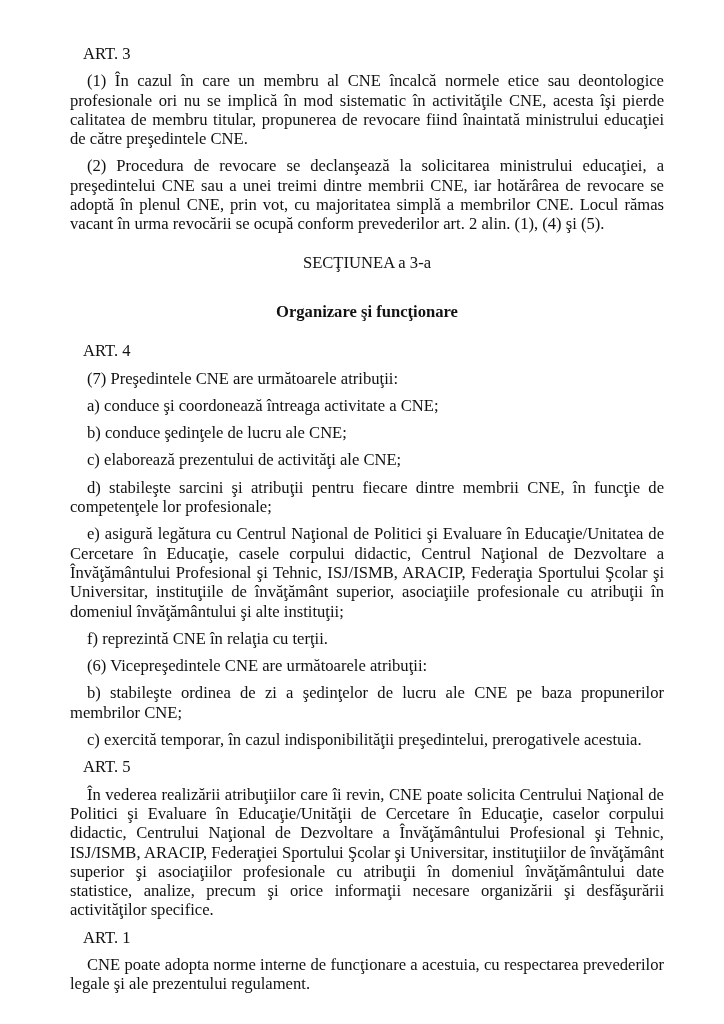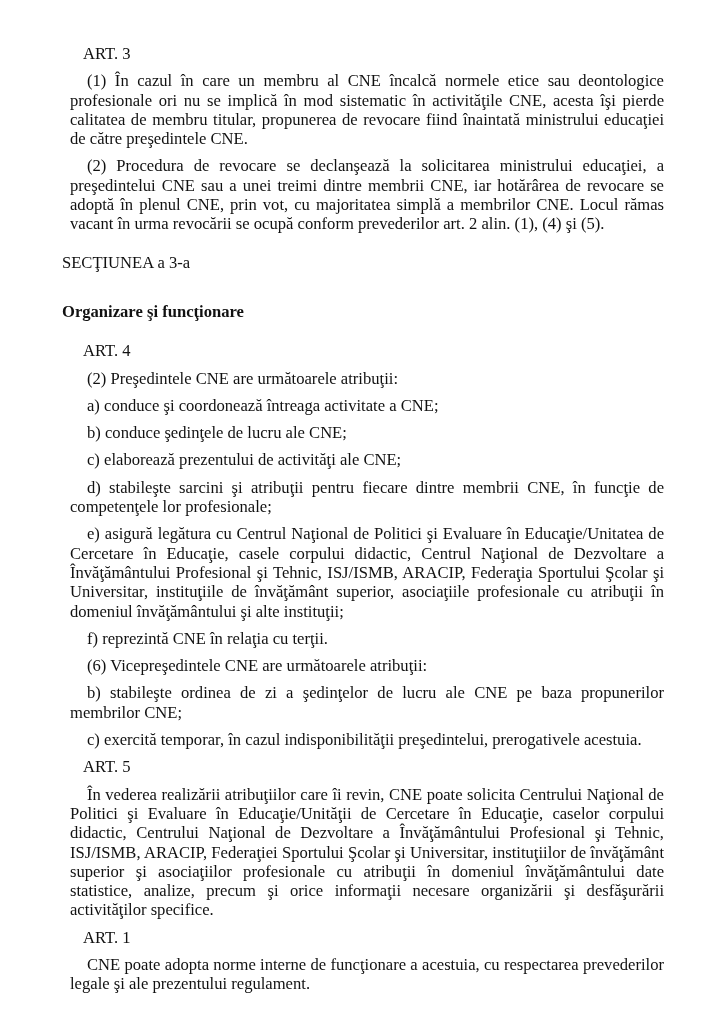--- a/index.html
+++ b/index.html
@@ -19,20 +19,21 @@
     font-size: 16.6px;
     line-height: 19.3px;
   }
   .p {
     margin: 8px;
     text-indent: 17px;
     text-align: justify;
   }
   .art { margin: 4px; text-indent: 17px; }
   .section {
+    text-align: center;
     margin: 19px 0 0 0;
   }
   .section-title { font-weight: bold; margin-bottom: 20px; margin-top: 30px; }
 </style>
 </head>
 <body>
 
 <div class="page">
 
   <div>
@@ -41,21 +42,21 @@
     <p class="p">(2) Procedura de revocare se declanşează la solicitarea ministrului educaţiei, a preşedintelui CNE sau a unei treimi dintre membrii CNE, iar hotărârea de revocare se adoptă în plenul CNE, prin vot, cu majoritatea simplă a membrilor CNE. Locul rămas vacant în urma revocării se ocupă conform prevederilor art. 2 alin. (1), (4) şi (5).</p>
   </div>
 
   <div class="section">
     <div>SECŢIUNEA a 3-a</div>
     <div class="section-title">Organizare şi funcţionare</div>
   </div>
 
   <div>
     <p class="art">ART. 4</p>
-    <p class="p">(2) Preşedintele CNE are următoarele atribuţii:</p>
+    <p class="p">(7) Preşedintele CNE are următoarele atribuţii:</p>
     <p class="p">a) conduce şi coordonează întreaga activitate a CNE;</p>
     <p class="p">b) conduce şedinţele de lucru ale CNE;</p>
     <p class="p">c) elaborează prezentului de activităţi ale CNE;</p>
     <p class="p">d) stabileşte sarcini şi atribuţii pentru fiecare dintre membrii CNE, în funcţie de competenţele lor profesionale;</p>
     <p class="p">e) asigură legătura cu Centrul Naţional de Politici şi Evaluare în Educaţie/Unitatea de Cercetare în Educaţie, casele corpului didactic, Centrul Naţional de Dezvoltare a Învăţământului Profesional şi Tehnic, ISJ/ISMB, ARACIP, Federaţia Sportului Şcolar şi Universitar, instituţiile de învăţământ superior, asociaţiile profesionale cu atribuţii în domeniul învăţământului şi alte instituţii;</p>
     <p class="p">f) reprezintă CNE în relaţia cu terţii.</p>
     <p class="p">(6) Vicepreşedintele CNE are următoarele atribuţii:</p>
     <p class="p">b) stabileşte ordinea de zi a şedinţelor de lucru ale CNE pe baza propunerilor membrilor CNE;</p>
     <p class="p">c) exercită temporar, în cazul indisponibilităţii preşedintelui, prerogativele acestuia.</p>
   </div>

